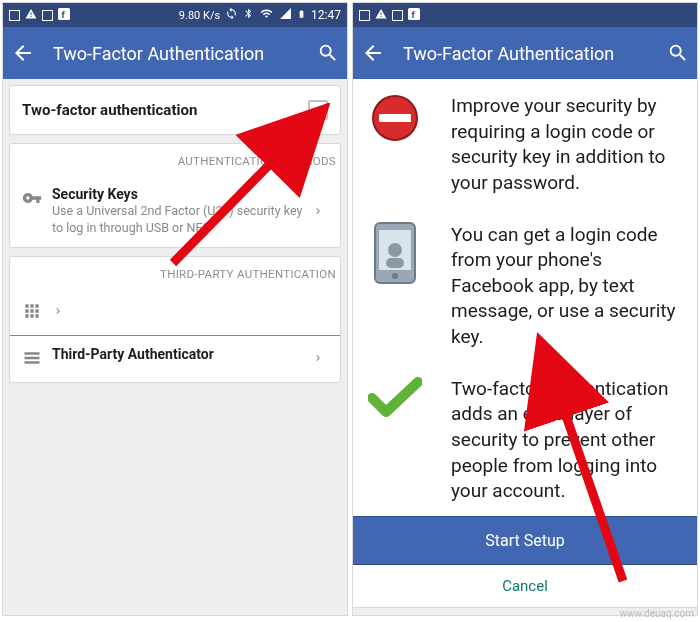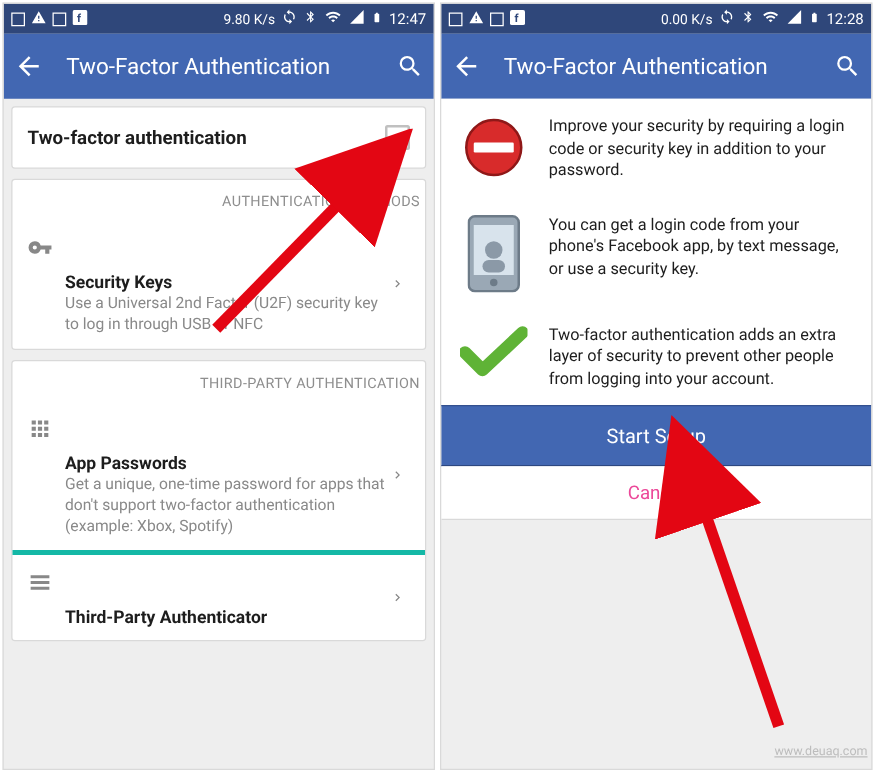--- a/index.html
+++ b/index.html
@@ -60,23 +60,23 @@
     letter-spacing: 0.3px;
     padding: 10px 4px 8px;
     text-align: right;
   }
   .row {
     display: flex;
     align-items: flex-start;
     padding: 10px 8px 10px 12px;
     position: relative;
   }
-  .row + .row { border-top: 4px solid #14b8a6; }
+  .row + .row { border-top: 1px solid #14b8a6; }
   .row .icon-col { width: 30px; flex-shrink: 0; color: #888; padding-top:2px; }
-  .row .text-col { flex: 1; padding-right: 4px; margin-top: 32px; }
+  .row .text-col { flex: 1; padding-right: 4px; }
   .row .title-t { font-size: 14px; font-weight: 700; color: #1d1d1d; }
   .row .sub-t { font-size: 12.5px; color: #898989; line-height: 1.35; margin-top:1px; }
   .row .chev { width: 20px; align-self: center; color: #888; }
   .toggle-row {
     display: flex;
     align-items: center;
     justify-content: space-between;
     padding: 14px 12px;
   }
   .toggle-row .lbl { font-size: 15px; font-weight: 700; color: #1d1d1d; }
@@ -87,47 +87,47 @@
   }
   
   .intro-list { background:#fff; }
   .intro-item {
     display: flex;
     padding: 14px 16px 12px 14px;
     align-items: flex-start;
     gap: 16px;
   }
   .intro-item .picto { width: 56px; flex-shrink:0; display:flex; align-items:flex-start; justify-content:center; }
-  .intro-item .txt { font-size: 13px; color: #1d1d1d; line-height: 1.35; }
+  .intro-item .txt { font-size: 19px; color: #1d1d1d; line-height: 1.35; margin-left: 12px; }
   .btn-primary {
     background: #4267b2;
     color: #fff;
     text-align: center;
     font-size: 16px;
     padding: 14px 0;
     border-top: 1px solid #33508f;
     border-bottom: 1px solid #2d4780;
   }
   .btn-cancel {
     background: #fff;
     text-align: center;
     font-size: 15px;
-    color: #ec4899;
+    color: #0f766e;
     padding: 12px 0;
     border-bottom: 1px solid #d9d9d9;
   }
   
   .arrow {
     position: absolute;
     pointer-events: none;
   }
   .watermark {
     position: absolute;
-    bottom: 15px; right: 6px;
-    font-size: 10px; color: #bdbdbd; text-decoration: underline;
+    bottom: 3px; right: 6px;
+    font-size: 10px; color: #bdbdbd;
   }
 </style>
 </head>
 <body>
 
 <div class="container">
 
   <div class="phone">
     <div class="statusbar">
       <div class="left">
@@ -209,24 +209,20 @@
       </div>
 
       <div class="card">
         <div class="card-header">THIRD-PARTY AUTHENTICATION</div>
         <div class="row">
           <div class="icon-col">
             <svg width="20" height="20" viewBox="0 0 24 24">
                 <path fill="#888" d="M4 8h4V4H4v4zm6 12h4v-4h-4v4zm-6 0h4v-4H4v4zm0-6h4v-4H4v4zm6 0h4v-4h-4v4zm6-10v4h4V4h-4zm-6 4h4V4h-4v4zm6 6h4v-4h-4v4zm0 6h4v-4h-4v4z"></path>
               </svg>
           </div>
-          <div class="text-col">
-            <div class="title-t">App Passwords</div>
-            <div class="sub-t">Get a unique, one-time password for apps that don't support two-factor authentication (example: Xbox, Spotify)</div>
-          </div>
           <div class="chev">
             <svg width="12" height="12" viewBox="0 0 24 24">
                 <path fill="#888" d="M8.59 16.59L13.17 12 8.59 7.41 10 6l6 6-6 6-1.41-1.41z"></path>
               </svg>
           </div>
         </div>
         <div class="row">
           <div class="icon-col">
             <svg width="20" height="20" viewBox="0 0 24 24">
                 <path fill="#888" d="M3 5h18v3H3V5zm0 5.5h18v3H3v-3zM3 16h18v3H3v-3z"></path>
@@ -264,39 +260,20 @@
               <path fill="#fff" d="M1 21h22L12 2 1 21zm12-3h-2v-2h2v2zm0-4h-2V9h2v5z"></path>
             </svg>
         </span>
         <span class="sb-box"></span>
         <span>
           <svg width="12" height="12" viewBox="0 0 24 24">
               <rect width="24" height="24" fill="#fff" rx="3"></rect>
               <text x="7" y="19" font-size="18" font-weight="bold" fill="#2f477a">f</text>
             </svg>
         </span>
-      </div>
-      <div class="right">
-        <span class="speed">0.00 K/s</span>
-        <span><svg width="13" height="13" viewBox="0 0 24 24">
-              <path fill="#fff" d="M12 4V1L8 5l4 4V6c3.3 0 6 2.7 6 6 0 1-.3 2-.7 2.8l1.5 1.5C19.5 15 20 13.6 20 12c0-4.4-3.6-8-8-8zm0 14c-3.3 0-6-2.7-6-6 0-1 .3-2 .7-2.8L5.2 7.7C4.5 9 4 10.4 4 12c0 4.4 3.6 8 8 8v3l4-4-4-4v3z"></path>
-            </svg></span>
-        <span><svg width="11" height="13" viewBox="0 0 24 24">
-              <path fill="#fff" d="M17.71 7.71L12 2h-1v7.59L6.41 5 5 6.41 10.59 12 5 17.59 6.41 19 11 14.41V22h1l5.71-5.71L13.41 12l4.3-4.29zM13 5.83l1.88 1.88L13 9.59V5.83zm1.88 10.46L13 18.17v-3.76l1.88 1.88z"></path>
-            </svg></span>
-        <span><svg width="15" height="13" viewBox="0 0 24 24">
-              <path fill="#fff" d="M1 9l2 2c4.97-4.97 13.03-4.97 18 0l2-2C16.93 2.93 7.07 2.93 1 9zm8 8l3 3 3-3c-1.66-1.66-4.34-1.66-6 0zm-4-4l2 2c2.76-2.76 7.24-2.76 10 0l2-2C15.14 9.14 8.86 9.14 5 13z"></path>
-            </svg></span>
-        <span><svg width="13" height="13" viewBox="0 0 24 24">
-              <path fill="#fff" d="M2 22h20V2z"></path>
-            </svg></span>
-        <span><svg width="9" height="14" viewBox="0 0 24 24">
-              <path fill="#fff" d="M15.67 4H14V2h-4v2H8.33C7.6 4 7 4.6 7 5.33v15.33C7 21.4 7.6 22 8.33 22h7.33c.74 0 1.34-.6 1.34-1.33V5.33C17 4.6 16.4 4 15.67 4z"></path>
-            </svg></span>
-        <span>12:28</span>
       </div>
     </div>
 
     <div class="appbar">
       <span class="back">
         <svg width="24" height="24" viewBox="0 0 24 24">
             <path fill="#fff" d="M20 11H7.83l5.59-5.59L12 4l-8 8 8 8 1.41-1.41L7.83 13H20v-2z"></path>
           </svg>
       </span>
       <span class="title">Two-Factor Authentication</span>

